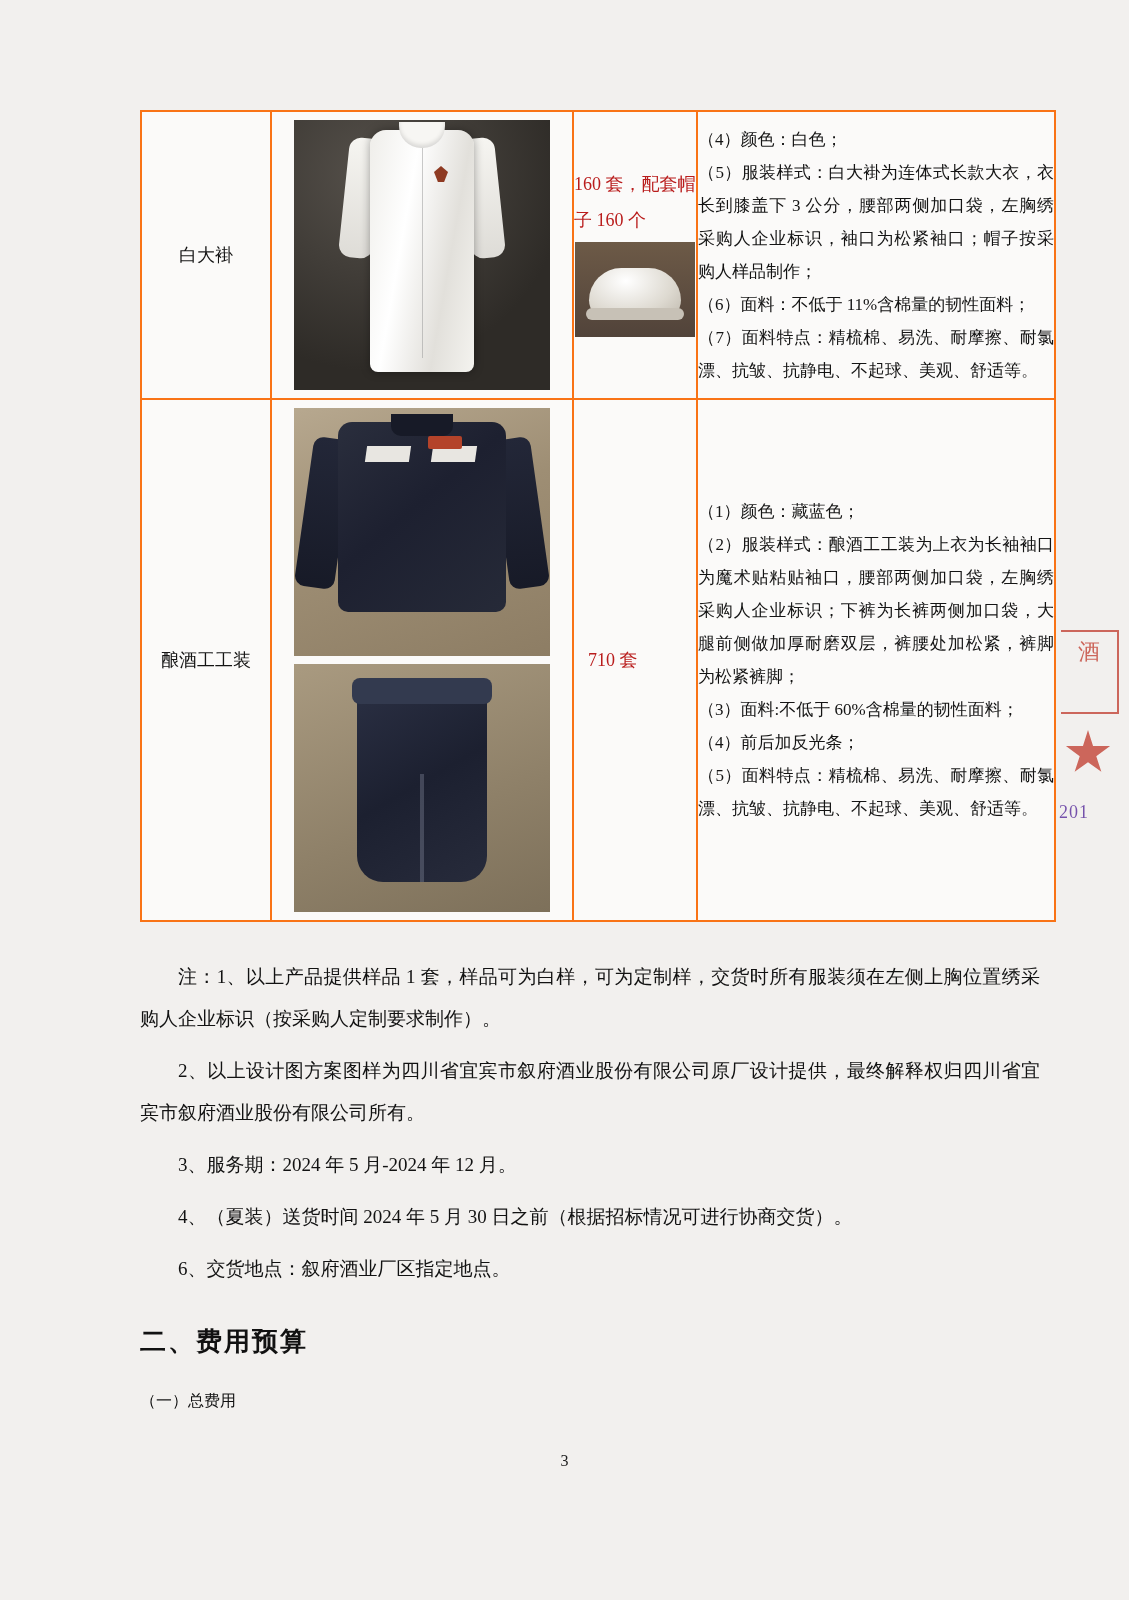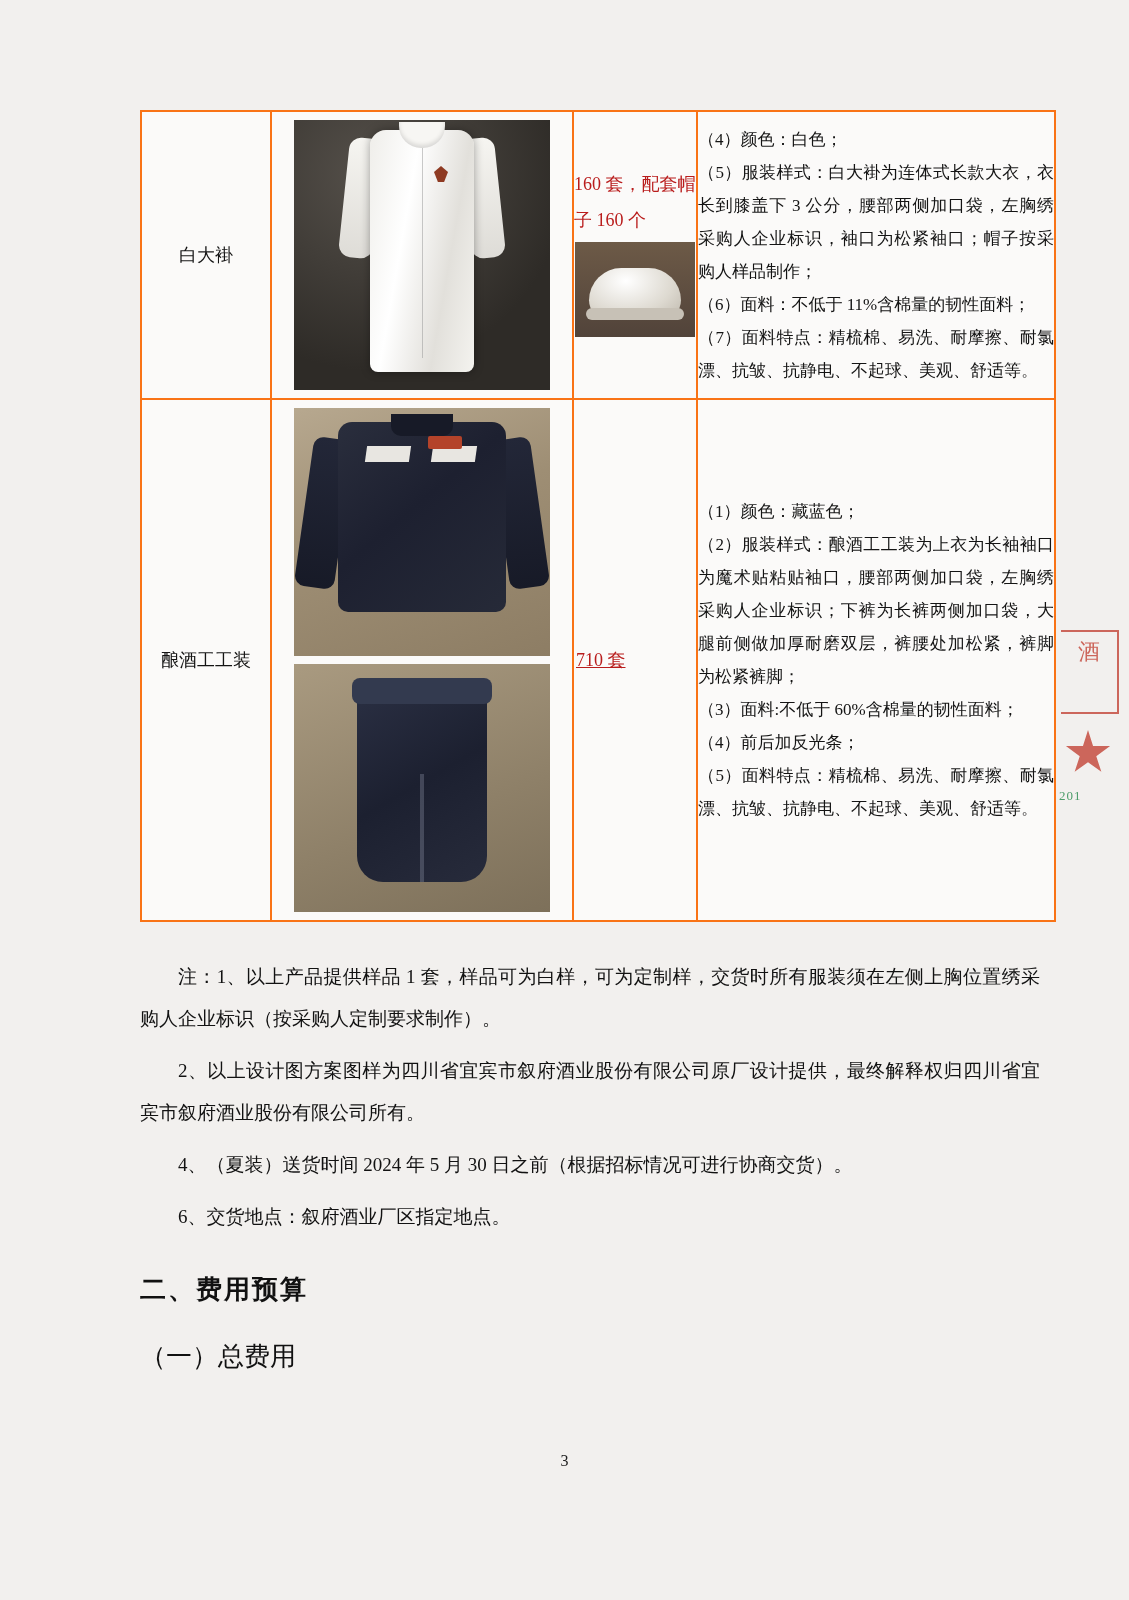--- a/index.html
+++ b/index.html
@@ -54,22 +54,21 @@
   td.col-qty {
     width: 122px;
     font-size: 18px;
     line-height: 36px;
     color: #b91c1c;
     padding: 8px 10px;
     vertical-align: top;
   }
   td.col-qty.mid {
     vertical-align: middle;
-    padding-left: 2px;
-    text-decoration: underline;
+    padding-left: 14px;
   }
   td.col-desc {
     width: 356px;
     font-size: 17px;
     line-height: 33px;
     color: #141414;
     padding: 10px 12px 10px 14px;
     vertical-align: middle;
     text-align: justify;
   }
@@ -275,21 +274,21 @@
   .heading2 {
     margin-top: 34px;
     font-family: "DejaVu Sans", sans-serif;
     font-weight: bold;
     font-size: 26px;
     letter-spacing: 2px;
     color: #111;
   }
   .subheading {
     margin-top: 32px;
-    font-size: 26px;
+    font-size: 16px;
     color: #111;
   }
 
   .page-number {
     position: absolute;
     left: 0;
     right: 0;
     top: 1452px;
     text-align: center;
     font-size: 16px;
@@ -325,23 +324,23 @@
     left: 10px;
     top: 100px;
     width: 46px;
     height: 46px;
     background: #c0392b;
     clip-path: polygon(50% 0%, 61% 35%, 98% 35%, 68% 57%, 79% 91%, 50% 70%, 21% 91%, 32% 57%, 2% 35%, 39% 35%);
   }
   .seal .seal-date {
     position: absolute;
     left: 4px;
-    top: 158px;
-    color: #15803d;
-    font-size: 13px;
+    top: 172px;
+    color: #4c1d95;
+    font-size: 18px;
     letter-spacing: 1px;
   }
 </style>
 </head>
 <body>
 
 <div class="page">
 
   <div class="page-inner">
 
@@ -399,20 +398,21 @@
             <p class="desc-p">（4）前后加反光条；</p>
             <p class="desc-p">（5）面料特点：精梳棉、易洗、耐摩擦、耐氯漂、抗皱、抗静电、不起球、美观、舒适等。</p>
           </td>
         </tr>
       </tbody>
     </table>
 
     <div class="notes">
       <p class="indent">注：1、以上产品提供样品 1 套，样品可为白样，可为定制样，交货时所有服装须在左侧上胸位置绣采购人企业标识（按采购人定制要求制作）。</p>
       <p class="indent">2、以上设计图方案图样为四川省宜宾市叙府酒业股份有限公司原厂设计提供，最终解释权归四川省宜宾市叙府酒业股份有限公司所有。</p>
+      <p class="indent">3、服务期：2024 年 5 月-2024 年 12 月。</p>
       <p class="indent">4、（夏装）送货时间 2024 年 5 月 30 日之前（根据招标情况可进行协商交货）。</p>
       <p class="indent">6、交货地点：叙府酒业厂区指定地点。</p>
     </div>
 
     <div class="heading2">二、费用预算</div>
     <div class="subheading">（一）总费用</div>
 
   </div>
 
   <div class="seal">

